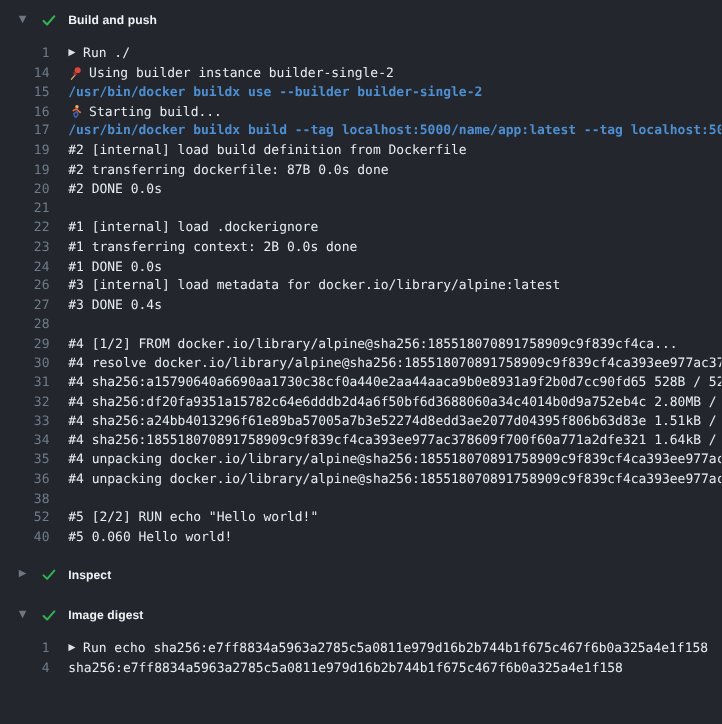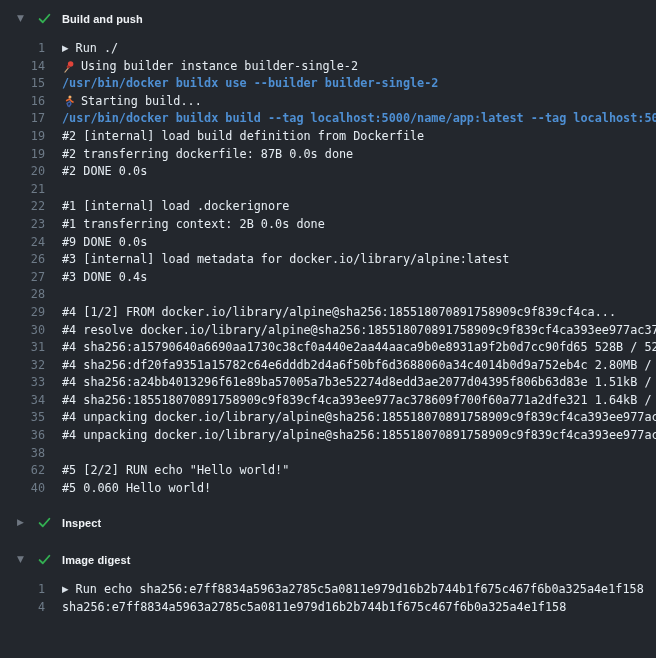--- a/index.html
+++ b/index.html
@@ -121,34 +121,34 @@
                 <path d="M5.8 6.8 L9.3 4.9 L11.7 7.7 L13.5 8.7" stroke="#e2662e" stroke-width="2" stroke-linecap="round"></path>
                 <path d="M9.8 8 L6.2 10.2 L7.5 13.6 M9.8 8 L11 11 L8.8 14.2" stroke="#3f5fa8" stroke-width="1.8" stroke-linecap="round" stroke-linejoin="round"></path>
               </svg></span><span class="txt">Starting build...</span></div></div>
         <div class="log-line"><a class="ln">17</a><div class="lc cmd"><span class="txt">/usr/bin/docker buildx build --tag localhost:5000/name/app:latest --tag localhost:5000</span></div></div>
         <div class="log-line"><a class="ln">19</a><div class="lc"><span class="txt">#2 [internal] load build definition from Dockerfile</span></div></div>
         <div class="log-line"><a class="ln">19</a><div class="lc"><span class="txt">#2 transferring dockerfile: 87B 0.0s done</span></div></div>
         <div class="log-line"><a class="ln">20</a><div class="lc"><span class="txt">#2 DONE 0.0s</span></div></div>
         <div class="log-line"><a class="ln">21</a><div class="lc"><span class="txt"></span></div></div>
         <div class="log-line"><a class="ln">22</a><div class="lc"><span class="txt">#1 [internal] load .dockerignore</span></div></div>
         <div class="log-line"><a class="ln">23</a><div class="lc"><span class="txt">#1 transferring context: 2B 0.0s done</span></div></div>
-        <div class="log-line"><a class="ln">24</a><div class="lc"><span class="txt">#9 DONE 0.0s</span></div></div>
+        <div class="log-line"><a class="ln">24</a><div class="lc"><span class="txt">#1 DONE 0.0s</span></div></div>
         <div class="log-line"><a class="ln">26</a><div class="lc"><span class="txt">#3 [internal] load metadata for docker.io/library/alpine:latest</span></div></div>
         <div class="log-line"><a class="ln">27</a><div class="lc"><span class="txt">#3 DONE 0.4s</span></div></div>
         <div class="log-line"><a class="ln">28</a><div class="lc"><span class="txt"></span></div></div>
         <div class="log-line"><a class="ln">29</a><div class="lc"><span class="txt">#4 [1/2] FROM docker.io/library/alpine@sha256:185518070891758909c9f839cf4ca...</span></div></div>
         <div class="log-line"><a class="ln">30</a><div class="lc"><span class="txt">#4 resolve docker.io/library/alpine@sha256:185518070891758909c9f839cf4ca393ee977ac378609f700f60a771a2dfe321</span></div></div>
         <div class="log-line"><a class="ln">31</a><div class="lc"><span class="txt">#4 sha256:a15790640a6690aa1730c38cf0a440e2aa44aaca9b0e8931a9f2b0d7cc90fd65 528B / 528B</span></div></div>
         <div class="log-line"><a class="ln">32</a><div class="lc"><span class="txt">#4 sha256:df20fa9351a15782c64e6dddb2d4a6f50bf6d3688060a34c4014b0d9a752eb4c 2.80MB / 2.80MB</span></div></div>
         <div class="log-line"><a class="ln">33</a><div class="lc"><span class="txt">#4 sha256:a24bb4013296f61e89ba57005a7b3e52274d8edd3ae2077d04395f806b63d83e 1.51kB / 1.51kB</span></div></div>
         <div class="log-line"><a class="ln">34</a><div class="lc"><span class="txt">#4 sha256:185518070891758909c9f839cf4ca393ee977ac378609f700f60a771a2dfe321 1.64kB / 1.64kB</span></div></div>
         <div class="log-line"><a class="ln">35</a><div class="lc"><span class="txt">#4 unpacking docker.io/library/alpine@sha256:185518070891758909c9f839cf4ca393ee977ac378609f700f60a771a2dfe321</span></div></div>
         <div class="log-line"><a class="ln">36</a><div class="lc"><span class="txt">#4 unpacking docker.io/library/alpine@sha256:185518070891758909c9f839cf4ca393ee977ac378609f700f60a771a2dfe321</span></div></div>
         <div class="log-line"><a class="ln">38</a><div class="lc"><span class="txt"></span></div></div>
-        <div class="log-line"><a class="ln">62</a><div class="lc"><span class="txt">#5 [2/2] RUN echo "Hello world!"</span></div></div>
+        <div class="log-line"><a class="ln">52</a><div class="lc"><span class="txt">#5 [2/2] RUN echo "Hello world!"</span></div></div>
         <div class="log-line"><a class="ln">40</a><div class="lc"><span class="txt">#5 0.060 Hello world!</span></div></div>
       </div>
     </div>
     <div class="section collapsed-gap">
       <div class="section-header">
         <span class="caret">▶</span>
         <span class="check">
           <svg width="15" height="15" viewBox="0 0 16 16" fill="none">
             <path d="M2.8 8.6l3.4 3.4L13.2 4" stroke="#33b052" stroke-width="2" stroke-linecap="round" stroke-linejoin="round"></path>
           </svg>

